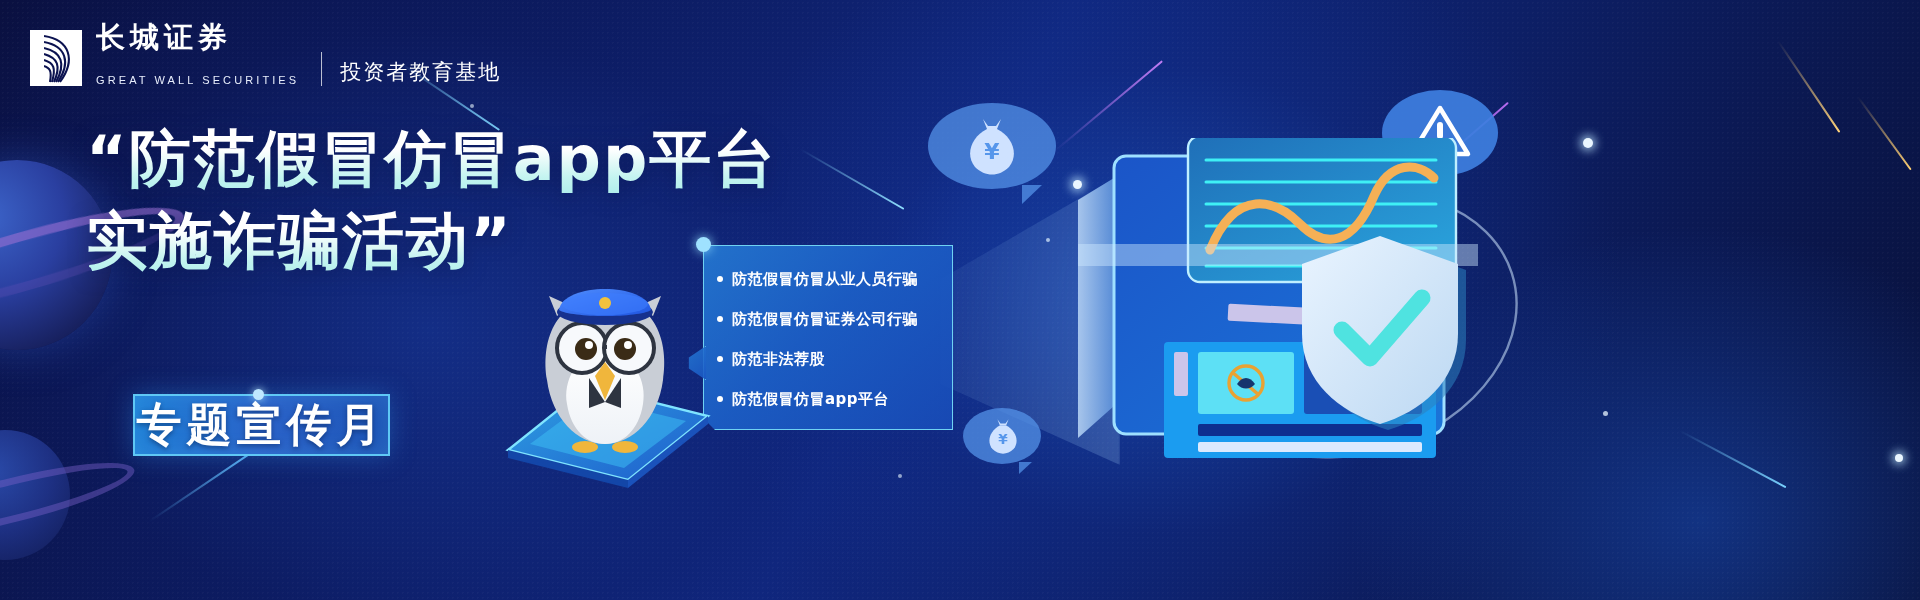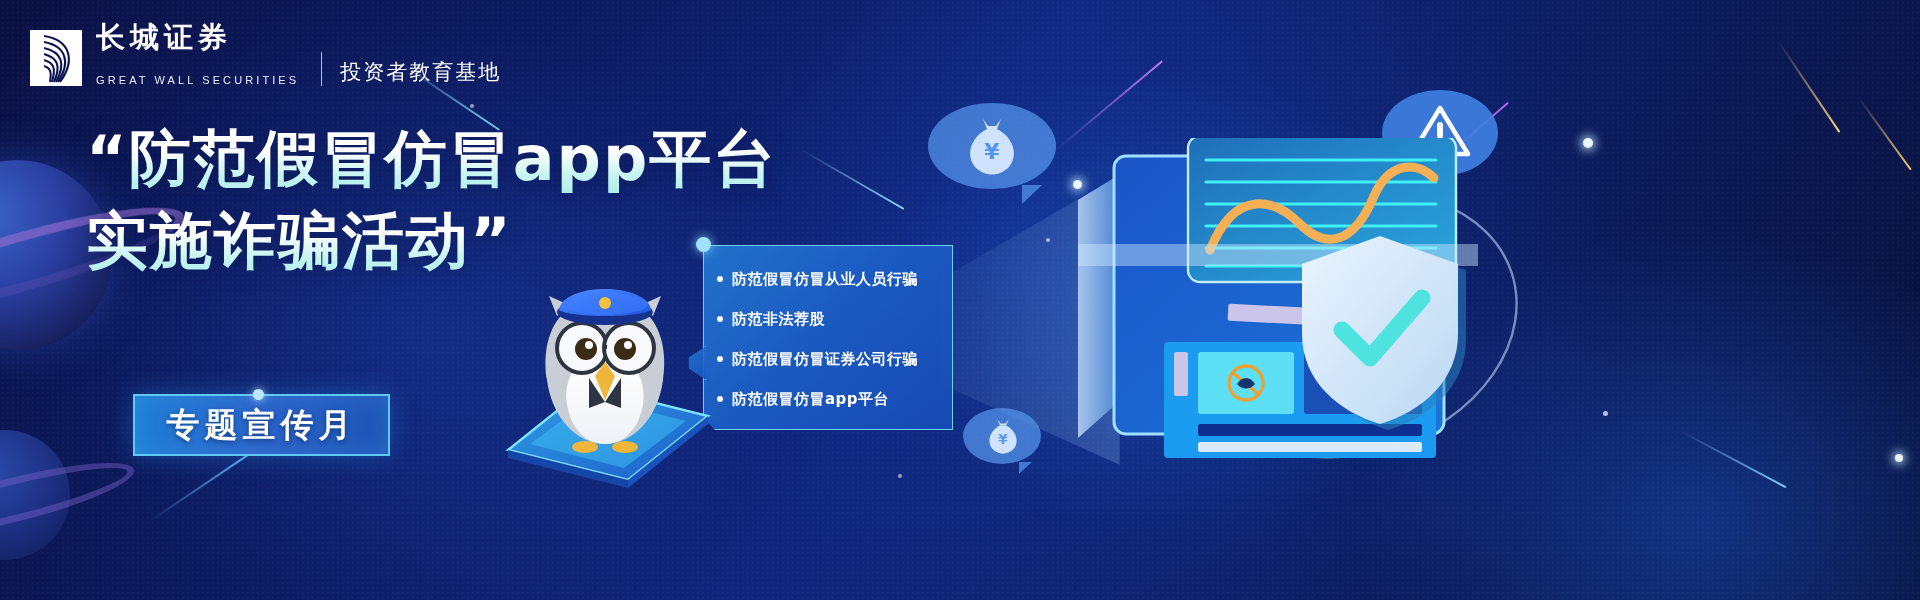--- a/index.html
+++ b/index.html
@@ -83,21 +83,21 @@
 
   
   .pill {
     position:absolute; left:133px; top:394px; width:257px; height:62px;
     background:linear-gradient(96deg,#1e7fd6 0%,#2a62c8 52%,#1d55b6 100%);
     border:2px solid #5fc8f5;
     display:flex; align-items:center; justify-content:center;
     box-shadow:0 0 26px rgba(50,150,240,.35), inset 0 0 22px rgba(120,215,255,.16);
   }
   .pill span {
-    font-size:33px; font-weight:bold; color:#ffffff; letter-spacing:5px;
+    font-size:45px; font-weight:bold; color:#ffffff; letter-spacing:5px;
     font-family:"DejaVu Sans","Liberation Sans",sans-serif;
     text-shadow:0 2px 5px rgba(0,20,60,.45);
   }
   .pill-dot { position:absolute; left:253px; top:389px; width:11px; height:11px; border-radius:50%;
               background:#bfe8ff; box-shadow:0 0 9px rgba(190,235,255,.9); }
 
   
   .panel { position:absolute; left:703px; top:245px; width:250px; height:185px; }
   .panel-bg {
     position:absolute; inset:0;
@@ -218,25 +218,25 @@
     <div class="panel-bg"></div>
     <div class="panel-notch"></div>
     <div class="panel-knob"></div>
     <ul>
       <li>
         <span class="bdot"></span>
         <span class="btxt">防范假冒仿冒从业人员行骗</span>
       </li>
       <li>
         <span class="bdot"></span>
-        <span class="btxt">防范非法荐股</span>
+        <span class="btxt">防范假冒仿冒证券公司行骗</span>
       </li>
       <li>
         <span class="bdot"></span>
-        <span class="btxt">防范假冒仿冒证券公司行骗</span>
+        <span class="btxt">防范非法荐股</span>
       </li>
       <li>
         <span class="bdot"></span>
         <span class="btxt">防范假冒仿冒app平台</span>
       </li>
     </ul>
   </div>
 
   <div class="phone">
     <svg width="215" height="120" viewBox="0 0 215 120">

